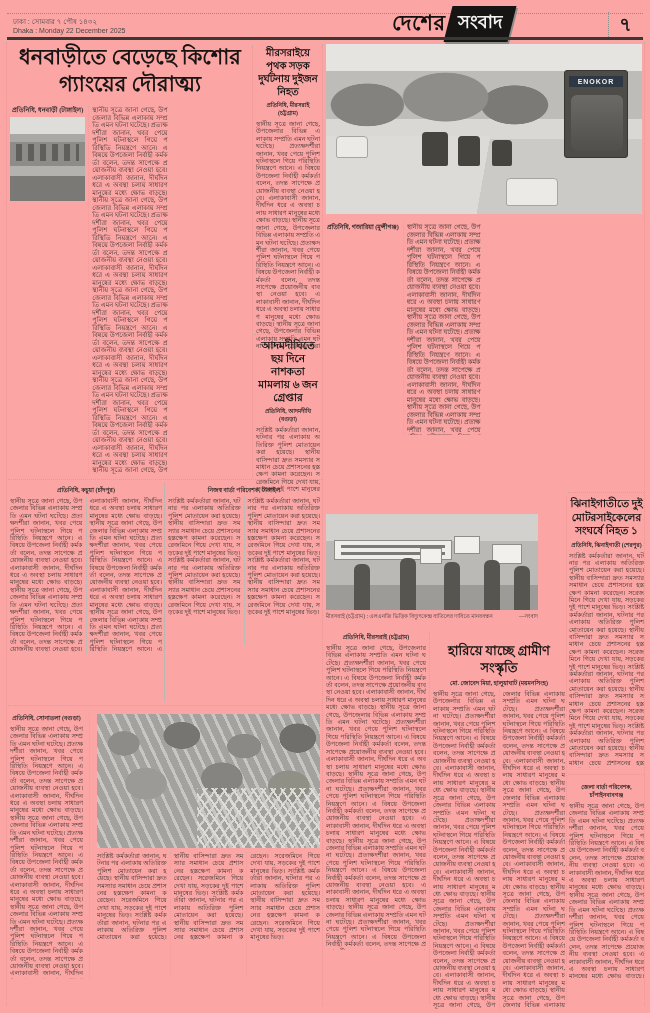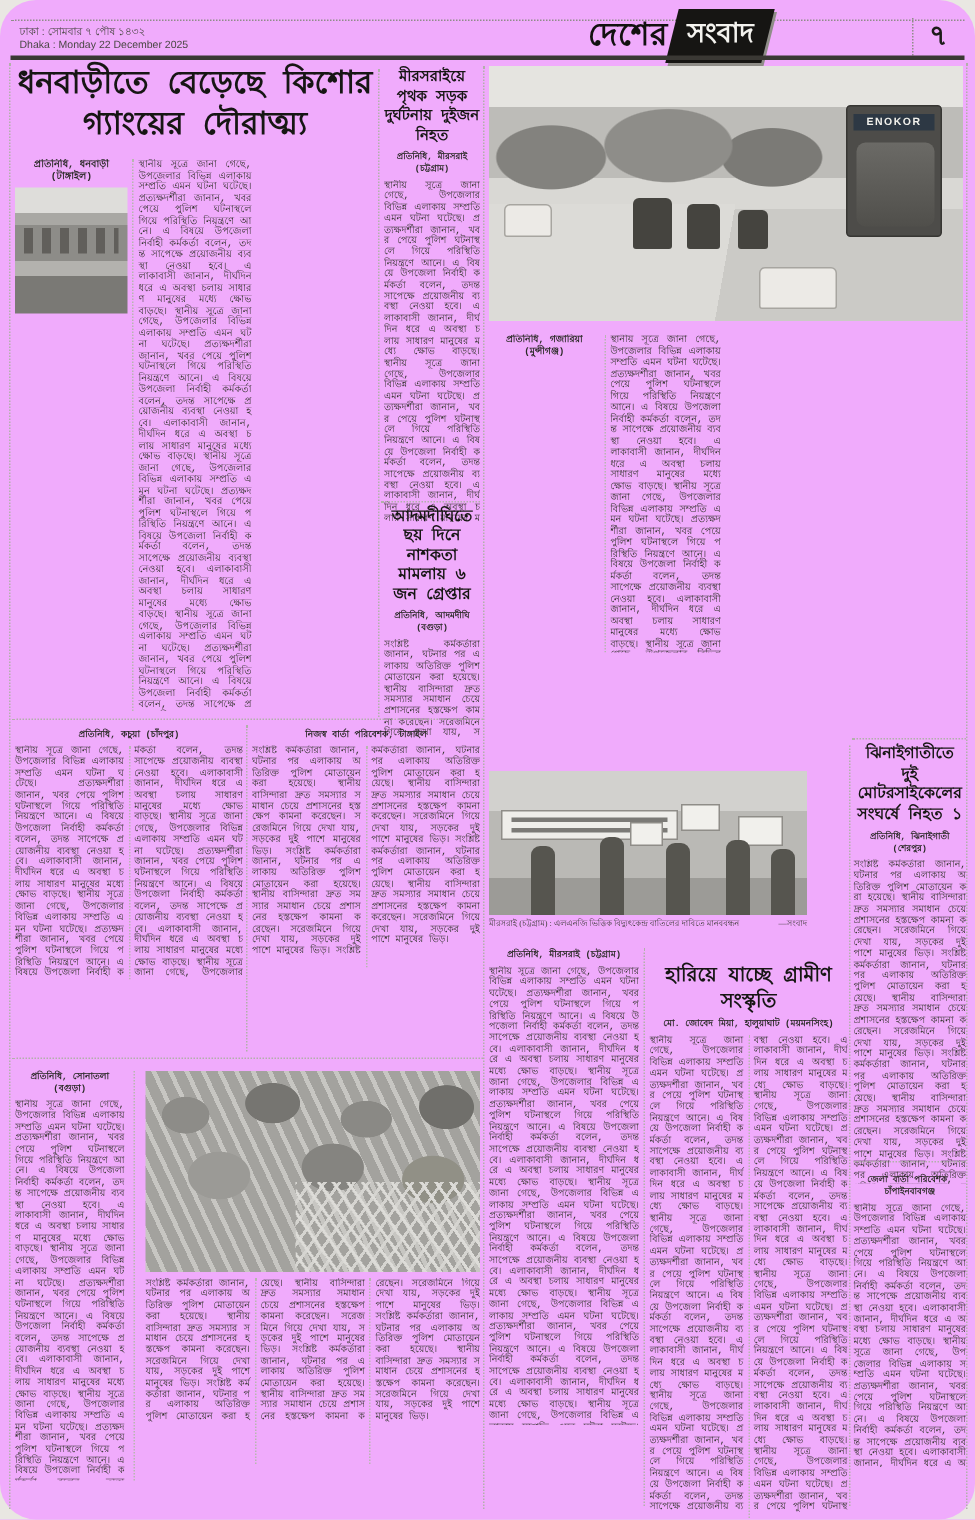--- a/index.html
+++ b/index.html
@@ -4,36 +4,36 @@
 <style>
   * { margin:0; padding:0; box-sizing:border-box; }
   html,body { width:650px; height:1013px; }
   body {
     font-family:"Liberation Serif", serif;
     background:#e9e7e2;
     color:#1c1b19;
     position:relative;
     overflow:hidden;
   }
-  .page { position:absolute; inset:0; background:#f0abfc;border-radius:24px; }
+  .page { position:absolute; inset:0; background:#fca5a5; }
 
   
   .top-dotted { position:absolute; left:7px; right:7px; top:13px; border-top:1px dotted #8f8d88; }
   .dateblock { position:absolute; left:13px; top:17px; font-family:"Liberation Sans", sans-serif;
                font-size:7px; line-height:9px; color:#4a4844; }
   .header-rule { position:absolute; left:7px; right:7px; top:37px; height:3px; background:#39383454; background:#3a3834; }
   .masthead { position:absolute; left:392px; top:11px; height:26px; display:flex; align-items:center; gap:3px; }
   .brand-prefix { font-size:21px; font-weight:bold; letter-spacing:.5px; color:#121110; }
   .brand-suffix-box { background:#161513; transform:skewX(-14deg); padding:2px 10px 3px; box-shadow:2px 2px 0 #8f8d88; }
   .brand-suffix-box span { display:inline-block; transform:skewX(14deg); color:#f4f3ef; font-size:18px; font-weight:bold; }
   .pageno { position:absolute; right:8px; top:12px; width:34px; height:25px; border-left:1px dotted #8f8d88;
             text-align:center; font-size:19px; font-weight:bold; line-height:25px; }
 
   
-  .art { position:absolute;font-family:Liberation Mono, monospace; }
+  .art { position:absolute; }
   .hl { font-weight:bold; text-align:center; color:#171614; }
   .byline { font-weight:bold; text-align:center; color:#2b2a27; }
   .body-txt { text-align:justify; color:#35342f; overflow:hidden; word-break:break-all; }
   .cols { column-gap:7px; column-rule:1px dotted #b8b6b0; overflow:hidden; }
   .vline { position:absolute; border-left:1px dotted #b2b0aa; width:0; }
   .hline { position:absolute; border-top:1px dotted #b2b0aa; height:0; }
 
   
   .photo { position:relative; overflow:hidden; background:#c6c5c1; }
   .ph-highway { background:linear-gradient(180deg,#e5e4e0 0 16%,#bdbcb8 16% 44%,#d9d8d4 44% 56%,#cbcac6 56% 100%); }

